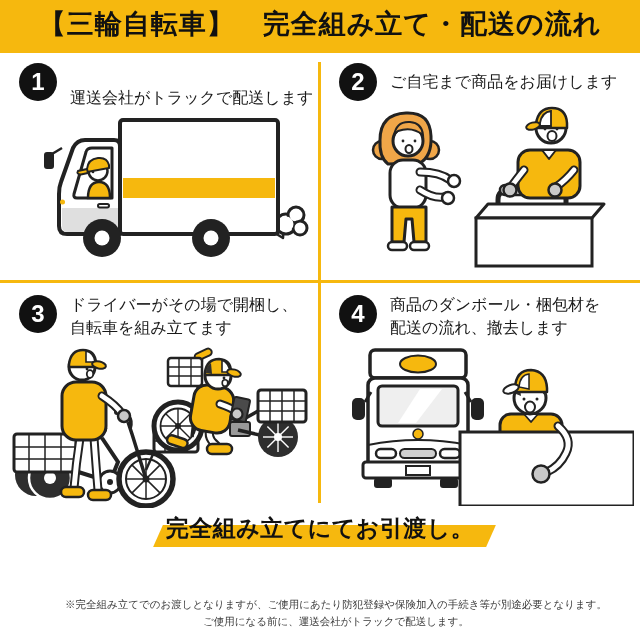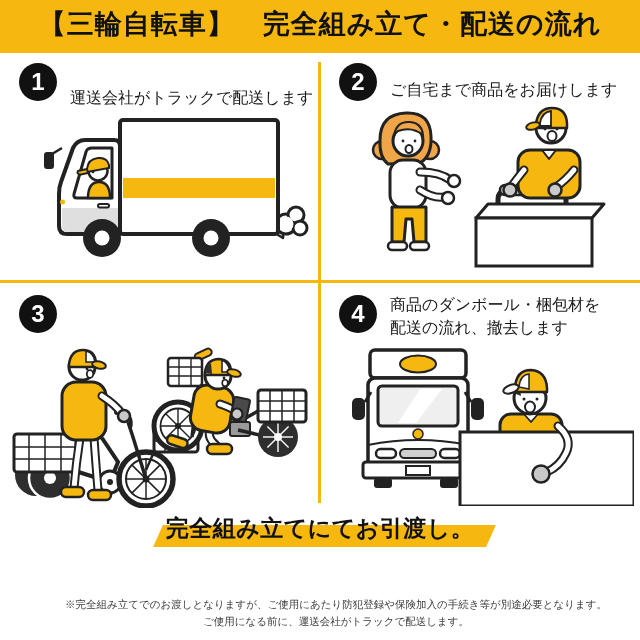--- a/index.html
+++ b/index.html
@@ -42,26 +42,28 @@
 
   <div class="vdiv"></div>
   <div class="hdiv"></div>
 
   <div class="badge" style="left:19px;top:63px;">1</div>
   <div class="step-text" style="left:70px;top:86px;">
     <span>運送会社がトラックで配送します</span>
   </div>
 
   <div class="badge" style="left:339px;top:63px;">2</div>
-  <div class="step-text" style="left:390px;top:70px;margin-top:8px;">
+  <div class="step-text" style="left:390px;top:70px;">
     <span>ご自宅まで商品をお届けします</span>
   </div>
 
   <div class="badge" style="left:19px;top:295px;">3</div>
   <div class="step-text" style="left:70px;top:293px;">
+    <span>ドライバーがその場で開梱し、</span>
+    <span>自転車を組み立てます</span>
   </div>
 
   <div class="badge" style="left:339px;top:295px;">4</div>
   <div class="step-text" style="left:390px;top:293px;">
     <span>商品のダンボール・梱包材を</span>
     <span>配送の流れ、撤去します</span>
   </div>
 
   <svg class="illu" style="left:28px;top:112px;" width="285" height="155" viewBox="0 0 285 155">
 

